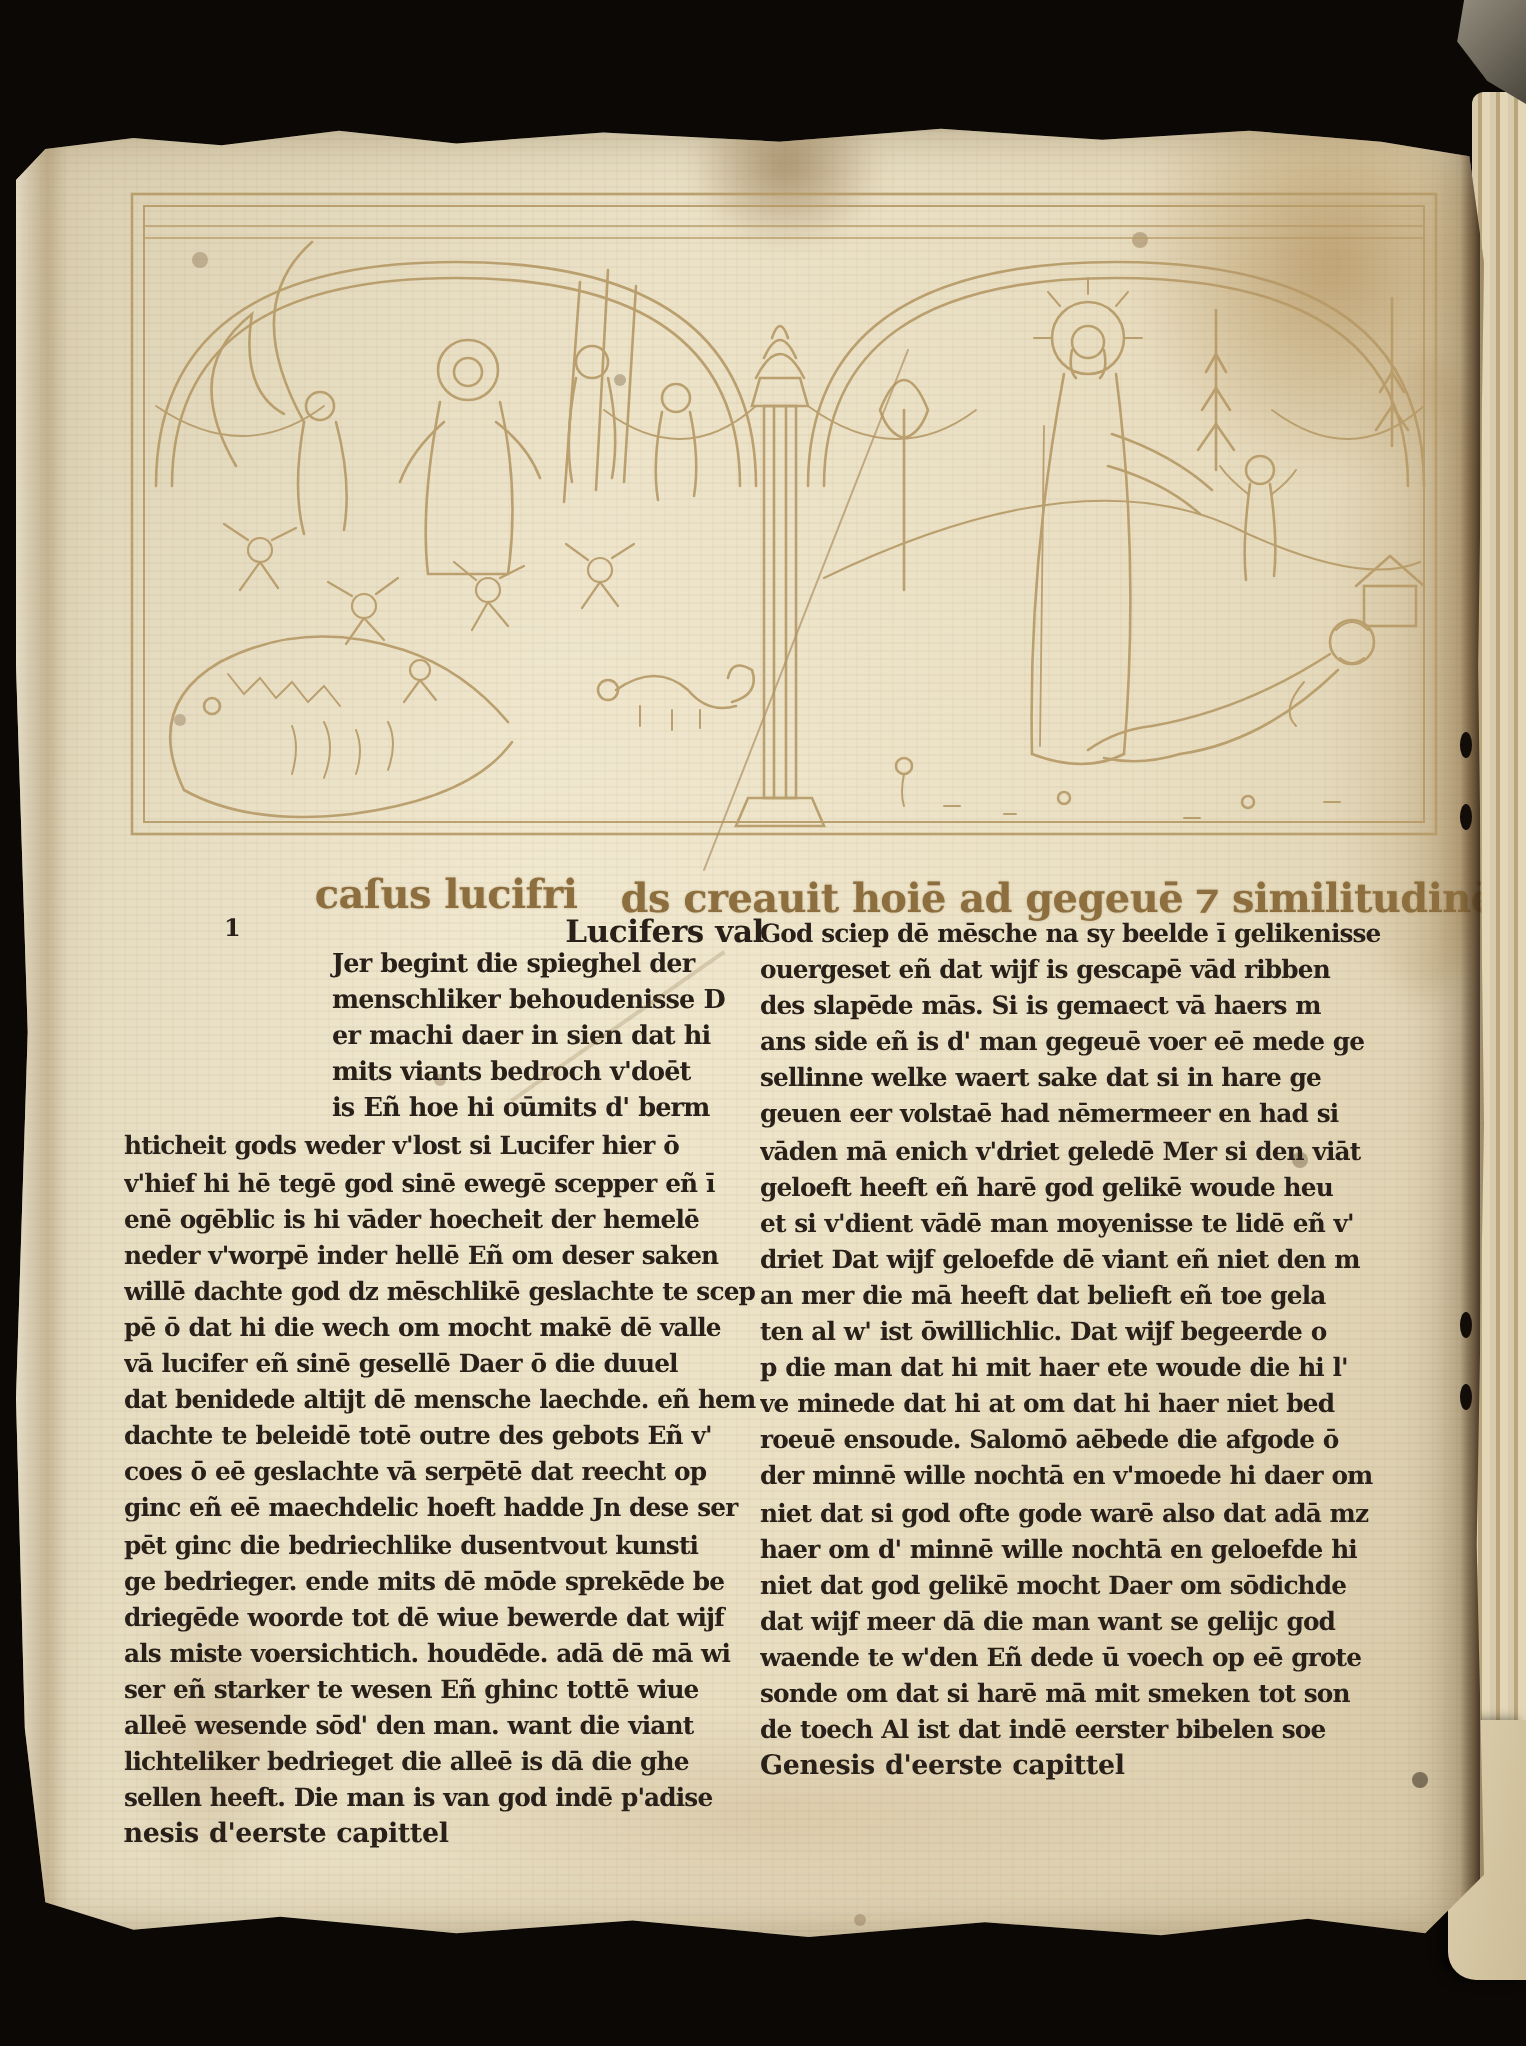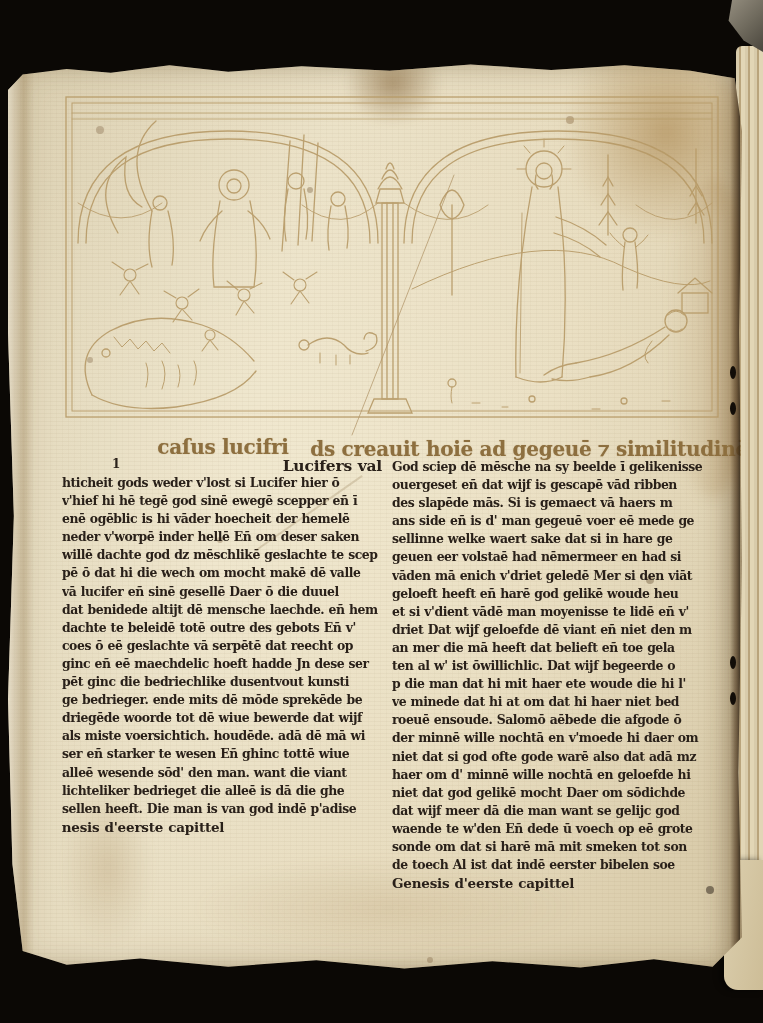--- a/index.html
+++ b/index.html
@@ -73,21 +73,21 @@
     position:absolute;transform:translateX(-50%);
     color:var(--caption-ink);font-weight:bold;font-size:20px;letter-spacing:-.3px;white-space:nowrap;
     text-shadow:0 0 1px rgba(141,111,63,.5);
   }
   .caption.left{left:25%;}
   .caption.right{left:73%;}
   
   .gothic{color:var(--ink);font-weight:bold;letter-spacing:-.45px;word-spacing:.5px;}
   .col{position:absolute;overflow:hidden;}
   .col-left{left:54px;top:398px;width:330px;height:500px;}
-  .col-right{left:384px;top:400px;width:334px;height:478px;}
+  .col-right{left:372px;top:400px;width:334px;height:478px;}
   .heading-row{position:relative;height:18px;font-size:14.5px;}
   .chapter-no{position:absolute;left:50px;top:1px;font-size:12px;}
   .heading{position:absolute;left:70px;width:250px;text-align:right;font-size:15.5px;letter-spacing:-.2px;}
   .intro{margin-left:104px;width:224px;}
   .tline{font-size:12.6px;line-height:18.1px;white-space:nowrap;transform:scaleX(.985);transform-origin:left;}
   .intro .tline{font-size:13px;}
   .footer-line{text-align:left;font-size:13.5px;margin-top:1px;letter-spacing:-.2px;}
   .col-left .footer-line{margin-left:-20px;}
 </style>
 </head>
@@ -228,20 +228,27 @@
       <span class="caption left">caſus lucifri</span>
       <span class="caption right">ds creauit hoiē ad gegeuē ⁊ similitudinē suā</span>
     </div>
   </div>
 
   <div class="col col-left gothic">
     <div class="heading-row">
       <span class="chapter-no">1</span>
       <span class="heading">Lucifers val</span>
     </div>
+    <div class="intro">
+        <div class="tline">Jer begint die spieghel der</div>
+        <div class="tline">menschliker behoudenisse D</div>
+        <div class="tline">er machi daer in sien dat hi</div>
+        <div class="tline">mits viants bedroch v'doēt</div>
+        <div class="tline">is Eñ hoe hi oūmits d' berm</div>
+      </div>
     <div>
         <div class="tline">hticheit gods weder v'lost si Lucifer hier ō</div>
         <div class="tline">v'hief hi hē tegē god sinē ewegē scepper eñ ī</div>
         <div class="tline">enē ogēblic is hi vāder hoecheit der hemelē</div>
         <div class="tline">neder v'worpē inder hellē Eñ om deser saken</div>
         <div class="tline">willē dachte god dz mēschlikē geslachte te scep</div>
         <div class="tline">pē ō dat hi die wech om mocht makē dē valle</div>
         <div class="tline">vā lucifer eñ sinē gesellē Daer ō die duuel</div>
         <div class="tline">dat benidede altijt dē mensche laechde. eñ hem</div>
         <div class="tline">dachte te beleidē totē outre des gebots Eñ v'</div>

